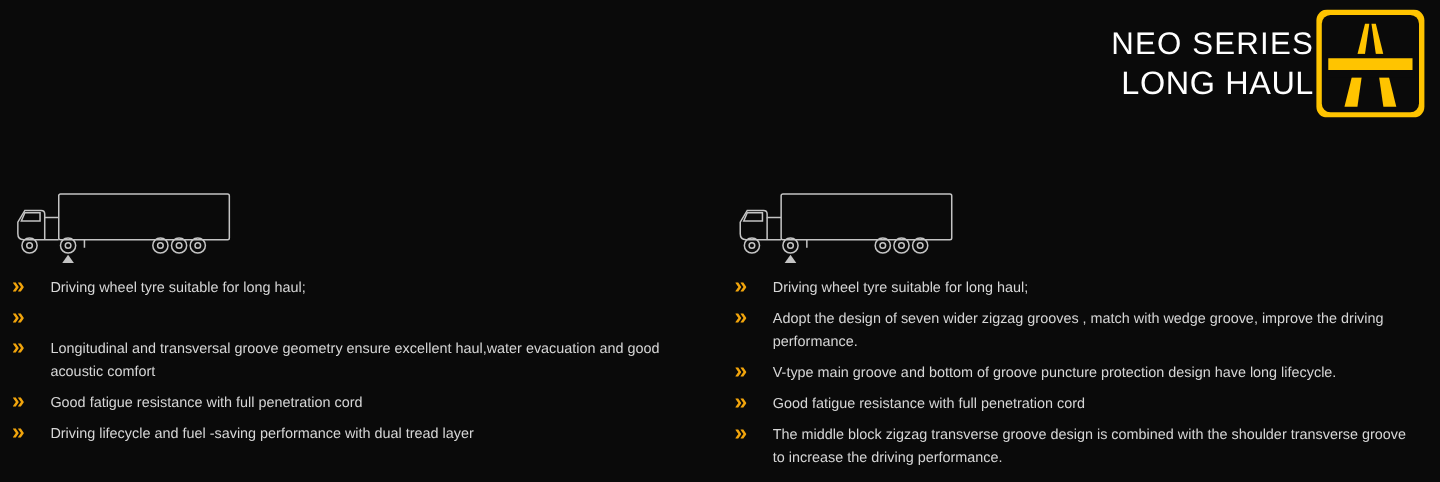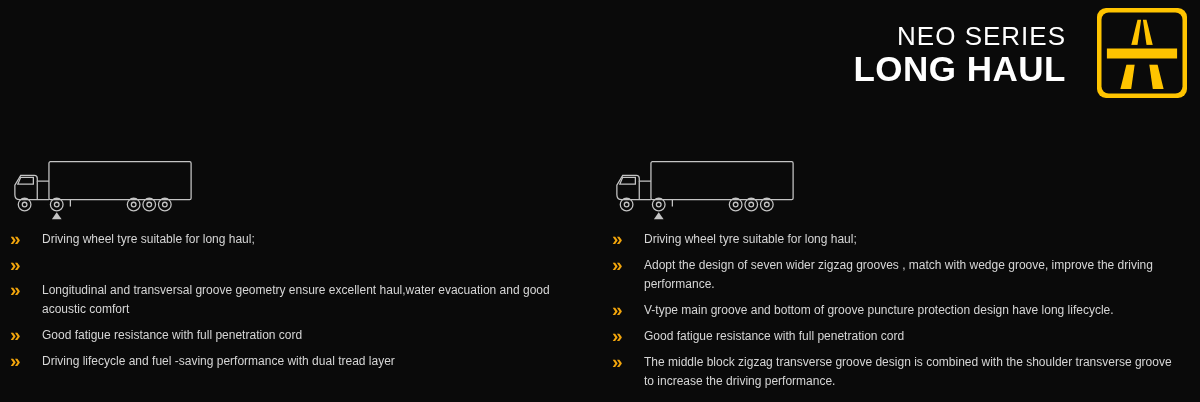--- a/index.html
+++ b/index.html
@@ -7,29 +7,29 @@
     width:1200px; height:402px;
     background:#0a0a0a;
     position:relative;
     overflow:hidden;
     font-family:"Liberation Sans", sans-serif;
   }
 
   
   .header {
     position:absolute; top:8px; right:12px;
-    display:flex; align-items:center; gap:30px;
+    display:flex; align-items:center; gap:1px;
   }
   .header-text { text-align:right; color:#ffffff; }
   .series {
     font-size:26px; font-weight:400; letter-spacing:1px;
     line-height:32px;
   }
   .title {
-    font-size:35px; font-weight:700; letter-spacing:0.5px;
+    font-size:27px; font-weight:400; letter-spacing:0.5px;
     line-height:34px;
   }
   .motorway-box { width:92px; height:90px; display:block; }
 
   
   .col { position:absolute; top:158px; }
   .col-left  { left:10px;  width:552px; }
   .col-right { left:612px; width:560px; }
 
   .truck { width:185px; height:62px; display:block; margin:0 0 10px 0; }

